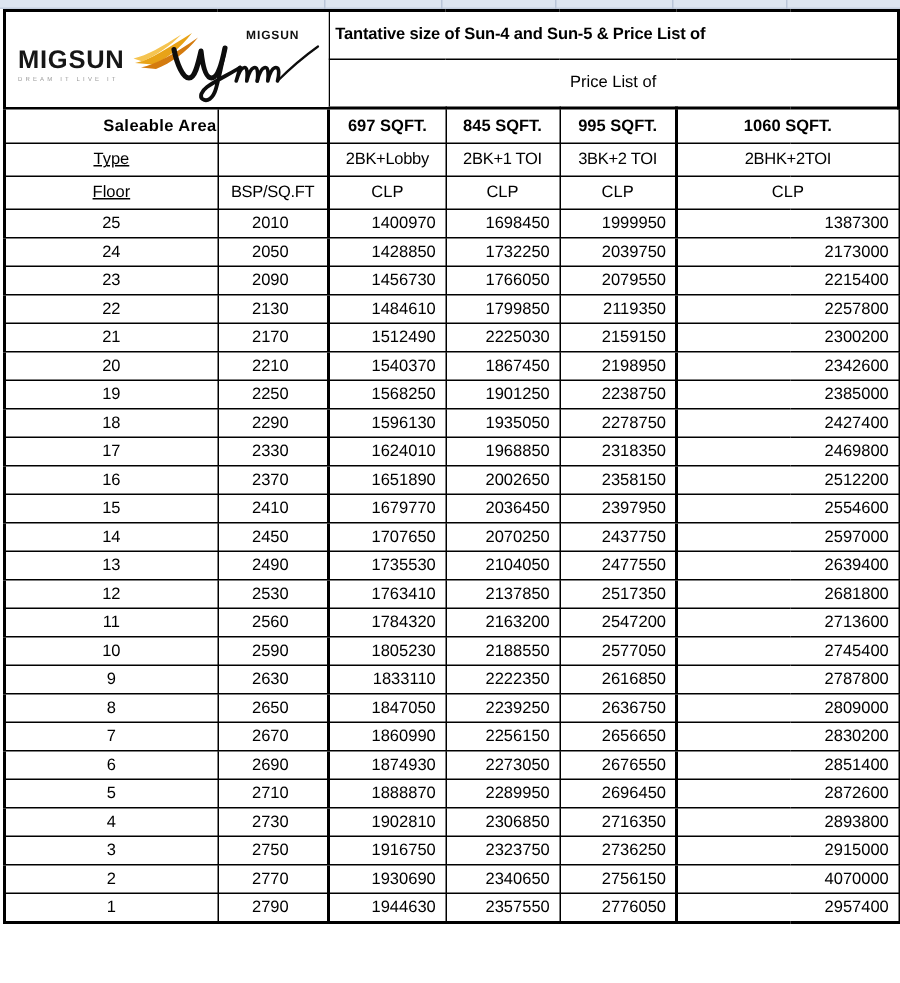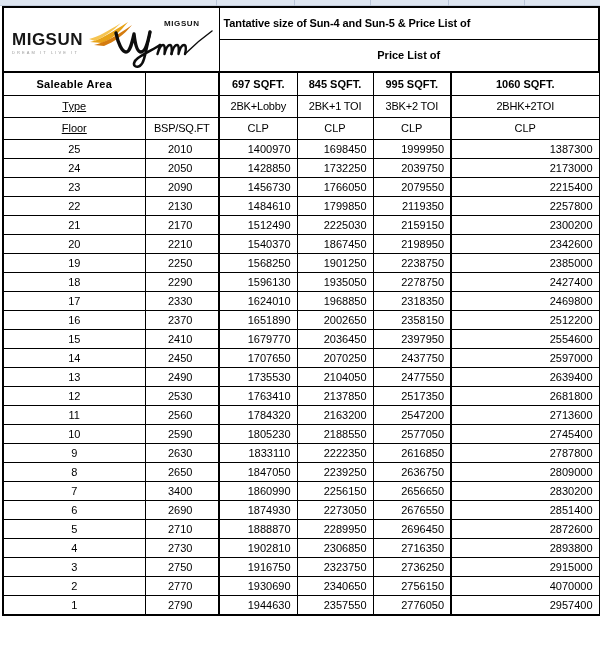--- a/index.html
+++ b/index.html
@@ -150,36 +150,36 @@
     font-weight: bold;
     font-size: 12.5px;
     text-align: left;
     padding-left: 4px !important;
     letter-spacing: -0.1px;
     border-top: 2px solid #000 !important;
     border-right: 2px solid #000 !important;
   }
   .title-sub {
     height: 31px;
-    font-weight: bold;
+    font-weight: normal;
     font-size: 12.5px;
     text-align: center;
     border-right: 2px solid #000 !important;
     border-bottom: 2px solid #000 !important;
   }
 
   
   tr.r-sale td { height: 22px; }
   tr.r-type td { height: 21px; }
   tr.r-floor td { height: 21px; }
 
   .h-sale {
     font-weight: bold;
     font-size: 11.5px;
-    text-align: center;
+    text-align: right;
     letter-spacing: 0.3px;
   }
   .h-center {
     text-align: center;
     font-size: 11.5px;
     text-decoration: underline;
   }
   .h-sqft {
     font-weight: bold;
     font-size: 11px;
@@ -443,21 +443,21 @@
         <tr class="data">
           <td class="c-floor sec-left">8</td>
           <td class="c-num hdr-left">2650</td>
           <td class="c-num-wide">1847050</td>
           <td class="c-num-wide">2239250</td>
           <td class="c-num-wide">2636750</td>
           <td class="c-num-wide sec-left" colspan="2">2809000</td>
         </tr>
         <tr class="data">
           <td class="c-floor sec-left">7</td>
-          <td class="c-num hdr-left">3400</td>
+          <td class="c-num hdr-left">2670</td>
           <td class="c-num-wide">1860990</td>
           <td class="c-num-wide">2256150</td>
           <td class="c-num-wide">2656650</td>
           <td class="c-num-wide sec-left" colspan="2">2830200</td>
         </tr>
         <tr class="data">
           <td class="c-floor sec-left">6</td>
           <td class="c-num hdr-left">2690</td>
           <td class="c-num-wide">1874930</td>
           <td class="c-num-wide">2273050</td>

